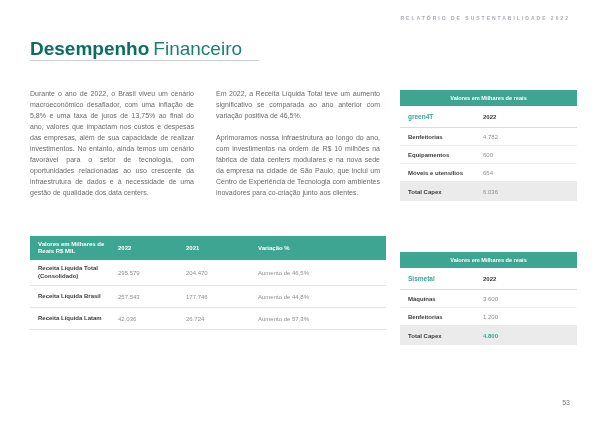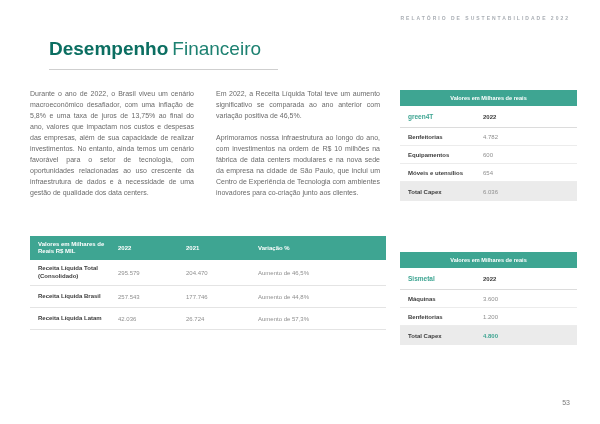--- a/index.html
+++ b/index.html
@@ -4,21 +4,21 @@
 <style>
   * { box-sizing: border-box; margin: 0; padding: 0; }
   html,body { background:#ffffff; }
   body { font-family: "Liberation Sans", sans-serif; }
   .page { position:relative; width:600px; height:424px; background:#ffffff; overflow:hidden; }
 
   .top-label { position:absolute; top:15px; right:30px; font-size:5px; letter-spacing:2px;
                color:#a9aeb4; font-weight:bold; }
 
   .title { position:absolute; left:30px; top:38px; width:229px; font-size:19px;
-           color:#0b6e61; padding-bottom:9px; border-bottom:1px solid #cfcfcf; white-space:nowrap;margin-left:19px; }
+           color:#0b6e61; border-bottom:1px solid #cfcfcf; white-space:nowrap; }
   .title .t-bold { font-weight:800; }
   .title .t-light { font-weight:300; color:#1d8171; margin-left:4px; }
 
   .columns { position:absolute; left:30px; top:88px; width:350px; display:flex; gap:22px; }
   .col { width:164px; font-size:7px; line-height:11px; color:#6a6a6a; text-align:justify; }
   .col p + p { margin-top:11px; }
 
   
   .main-table { position:absolute; left:30px; top:236px; width:356px; font-size:6px; }
   .mt-header { display:grid; grid-template-columns:88px 68px 72px 128px; align-items:center;

